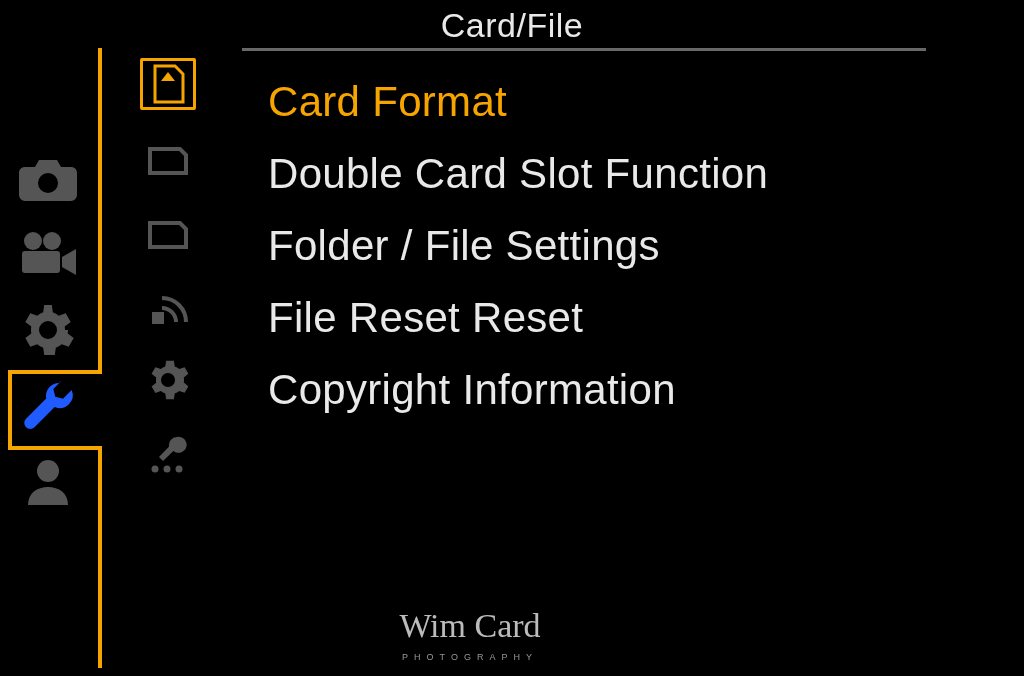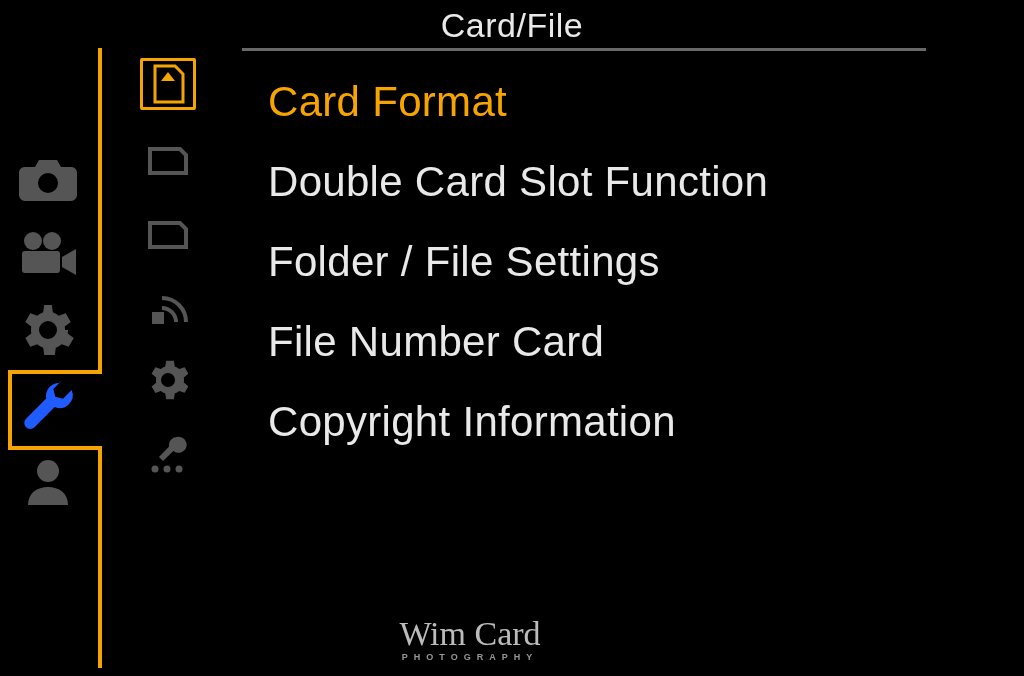--- a/index.html
+++ b/index.html
@@ -64,36 +64,36 @@
     .sub-sidebar .subtab {
       width: 56px; height: 52px; display:flex; align-items:center; justify-content:center;
       color: #555;
     }
     .sub-sidebar .subtab.active { color: #f6a400; border: 3px solid #f6a400; border-radius: 2px; }
     .sub-sidebar .subtab svg { display:block; }
 
     
     .menu {
       position: absolute; left: 268px; top: 78px; right: 30px;
-      display: flex; flex-direction: column; gap: 32px;
+      display: flex; flex-direction: column; gap: 24px;
     }
     .menu .item {
       color: #e9e9e9; font-size: 42px; font-weight: 400; letter-spacing: .3px;
       cursor: default;
     }
     .menu .item.selected { color: #f6a400; }
 
     
     .watermark {
       position: absolute; left: 50%; bottom: 14px; transform: translateX(-50%);
       color: #dcdcdc; font-family: "Brush Script MT","Segoe Script","Comic Sans MS",cursive;
       font-size: 34px; line-height: 1; text-align: center; opacity: .85;
       pointer-events: none;
     }
-    .watermark .sub { display:block; font-family: Arial, sans-serif; font-size: 9px; letter-spacing: 6px; margin-top: 2px; opacity: .8; font-weight: bold;}
+    .watermark .sub { display:block; font-family: Arial, sans-serif; font-size: 9px; letter-spacing: 6px; margin-top: 10px; opacity: .8;}
   </style>
 </head>
 <body>
 
 <div class="screen">
 
   <div class="title">Card/File</div>
   <div class="hr"></div>
 
   <div class="frame seg-vert-top"></div>
@@ -169,21 +169,21 @@
         <circle fill="currentColor" cx="20" cy="36" r="3.5"></circle>
         <circle fill="currentColor" cx="32" cy="36" r="3.5"></circle>
       </svg>
     </div>
   </div>
 
   <div class="menu">
     <div class="item selected">Card Format</div>
     <div class="item">Double Card Slot Function</div>
     <div class="item">Folder / File Settings</div>
-    <div class="item">File Number Card</div>
+    <div class="item">File Reset Reset</div>
     <div class="item">Copyright Information</div>
   </div>
 
   <div class="watermark">
     <span>Wim Card</span>
     <span class="sub">PHOTOGRAPHY</span>
   </div>
 
 </div>
 

